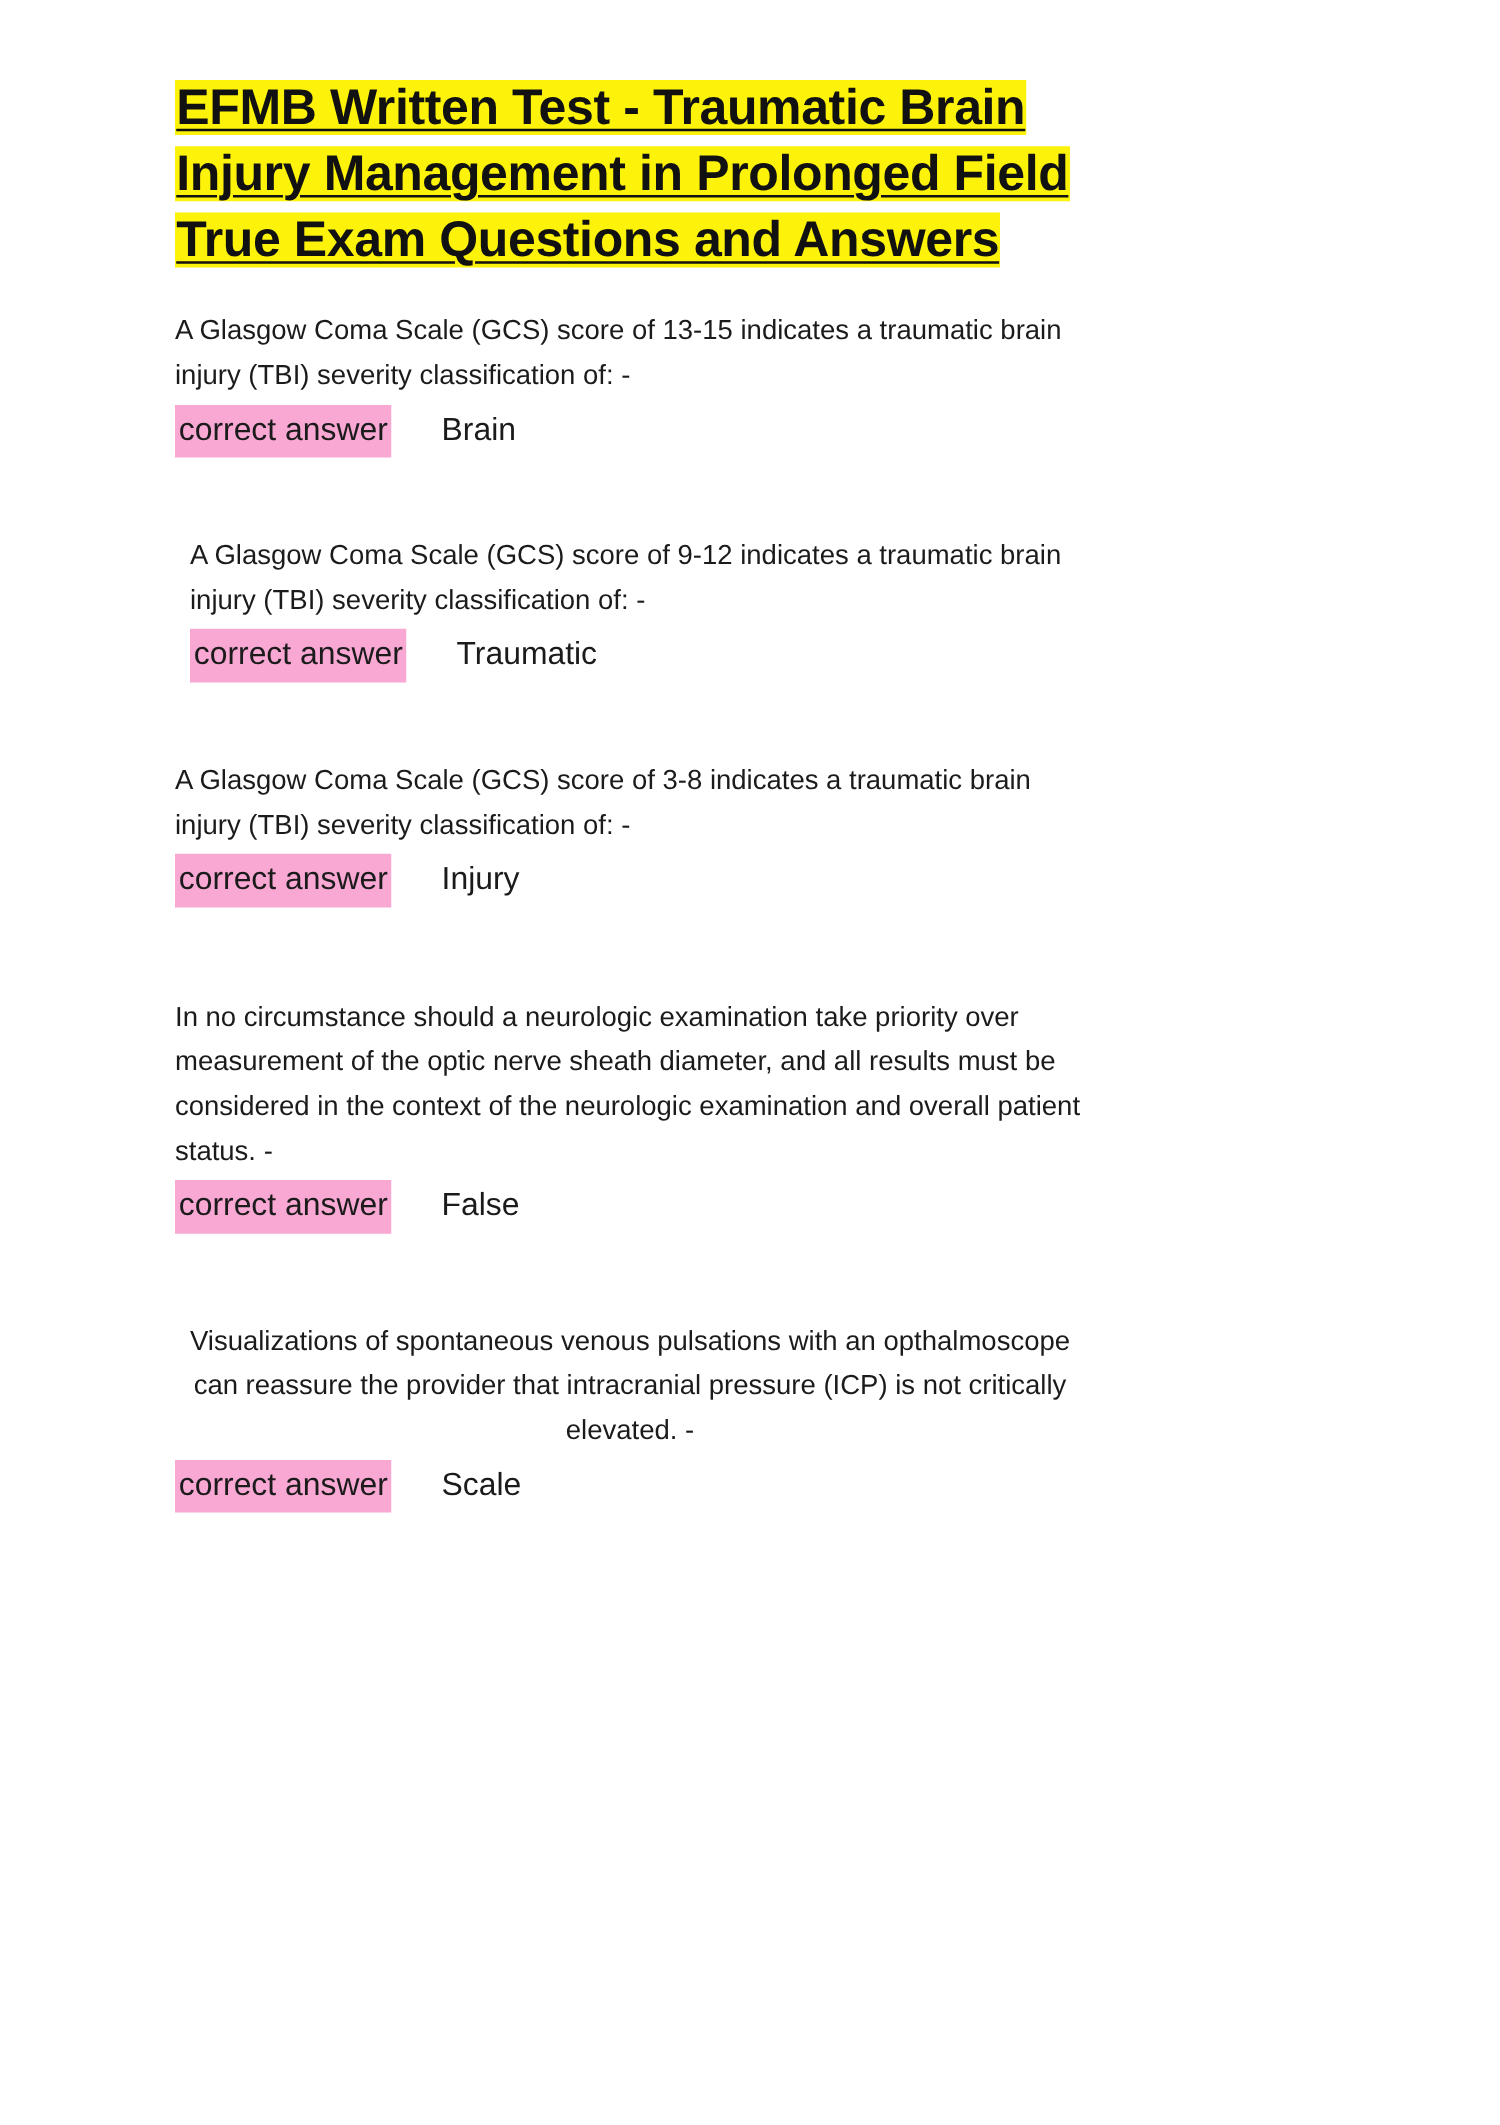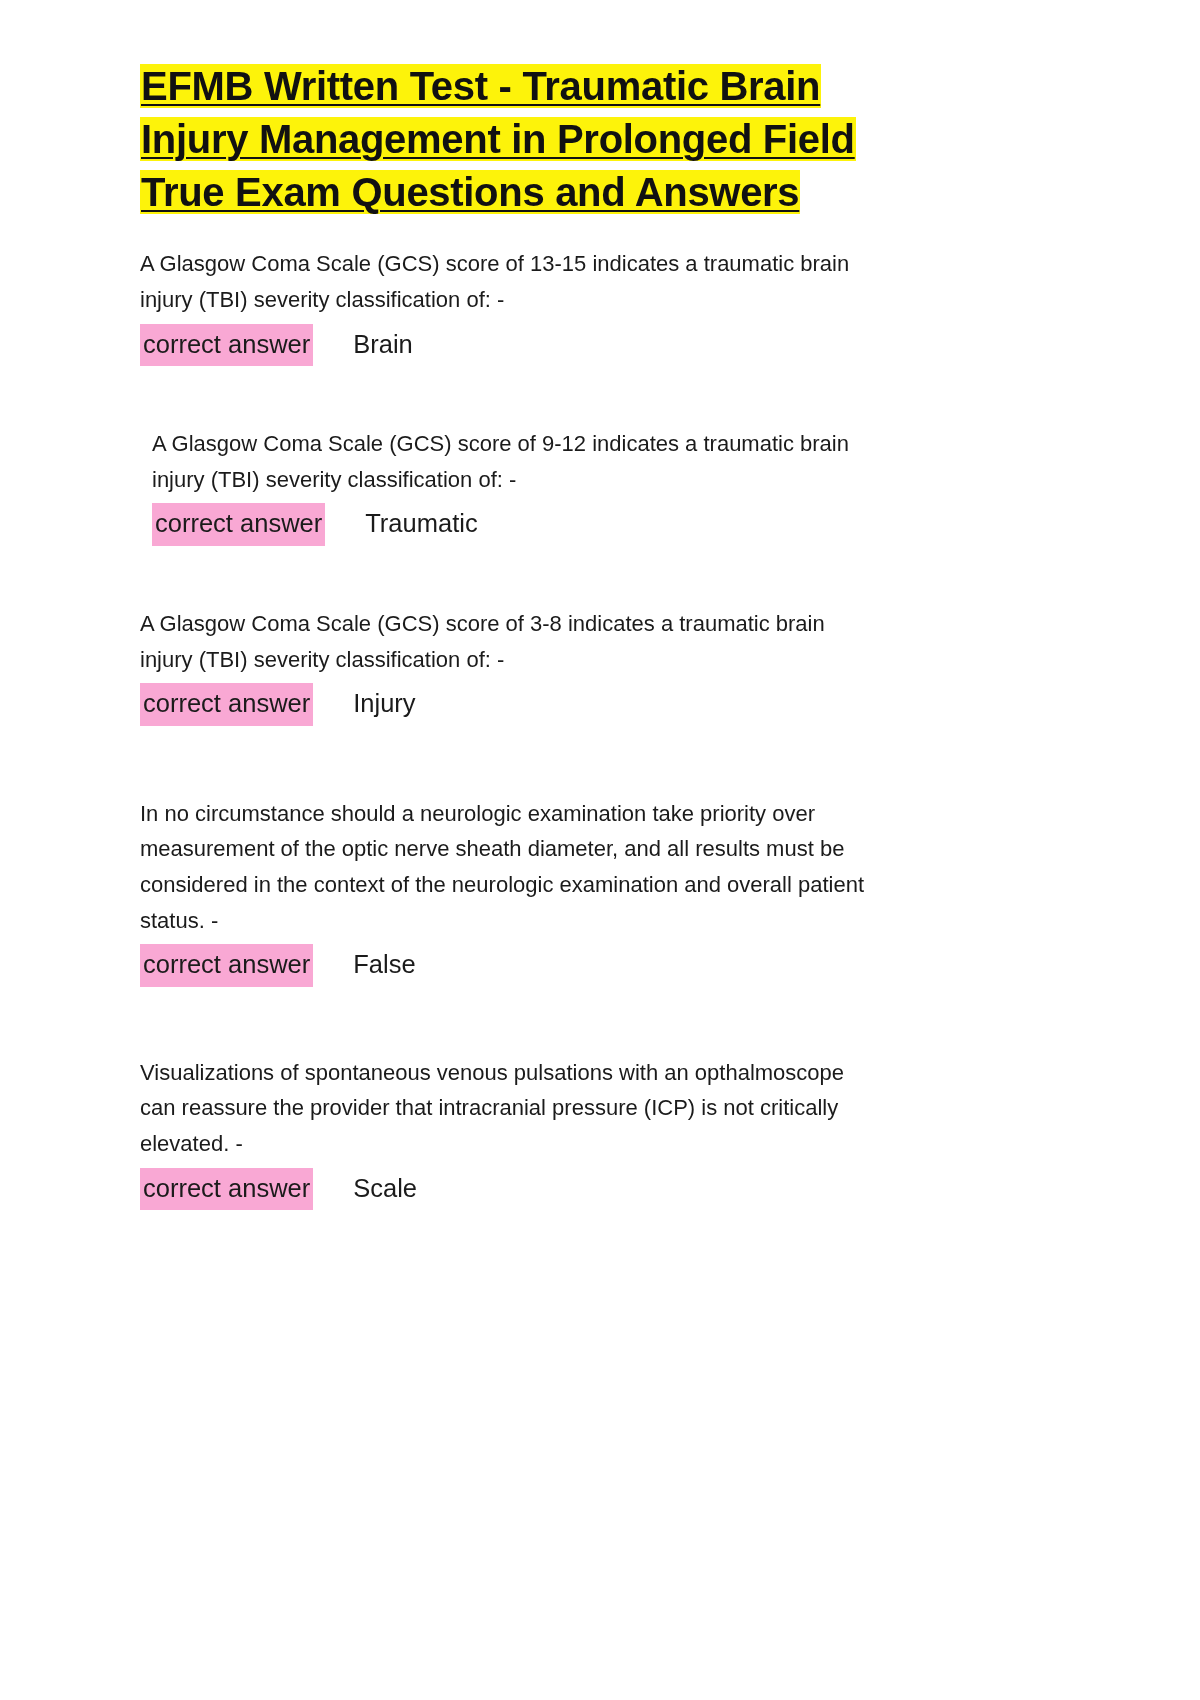--- a/index.html
+++ b/index.html
@@ -69,21 +69,21 @@
     line-height: 1.55;
     color: #1b1b1b;
     margin-left: 40px;
     white-space: nowrap;
   }
   
   .qa-block.b1 { margin-bottom: 60px; }
   .qa-block.b2 { margin-bottom: 60px; margin-left: 12px; }
   .qa-block.b3 { margin-bottom: 70px; }
   .qa-block.b4 { margin-bottom: 68px; }
-  .qa-block.b5 { margin-bottom: 0; }
+  .qa-block.b5 { margin-bottom: 0; text-align: center; }
   .narrow { max-width: 900px; }
   .wide { max-width: 940px; }
 </style>
 </head>
 <body>
 
 <div class="page">
 
   <h1 class="doc-title">
     <span class="hl">EFMB Written Test - Traumatic Brain </span><br>

